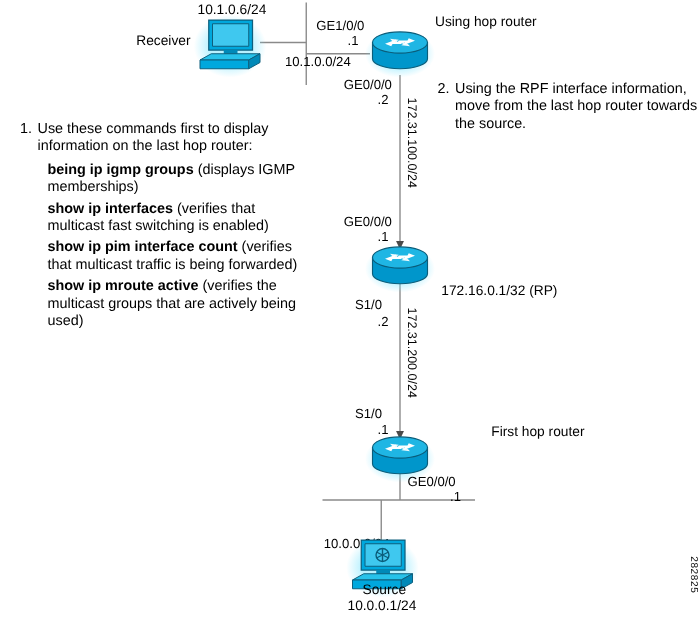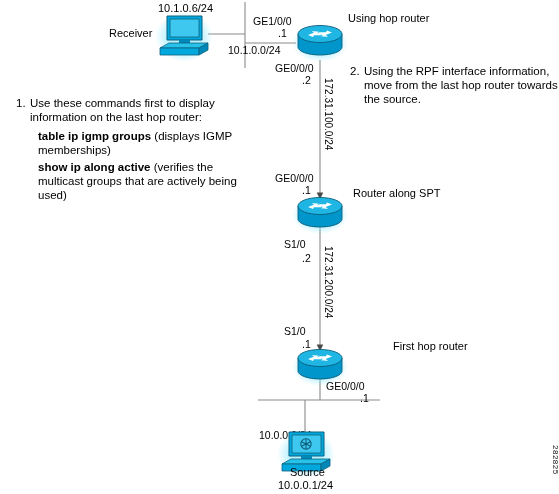--- a/index.html
+++ b/index.html
@@ -113,21 +113,21 @@
       <g fill="#ffffff" stroke="none">
         <path d="M16,15 L25,11.5 L24,13.6 L30,13.6 L29,15.2 L22,15.2 L21,17 Z"></path>
         <path d="M40,12.5 L31,16 L32,13.9 L26,13.9 L27,12.3 L34,12.3 L35,10.5 Z"></path>
         <path d="M20,11 L27,11.8 L25.5,12.9 L28,14.5 L26,14.9 L21.5,12.6 Z" opacity=".9"></path>
         <path d="M36,17 L29,16.2 L30.5,15.1 L28,13.5 L30,13.1 L34.5,15.4 Z" opacity=".9"></path>
       </g>
     </svg>
   </div>
   <div class="lbl sm" style="left:263px;top:172px;">GE0/0/0</div>
   <div class="lbl sm" style="left:290px;top:184px;">.1</div>
-  <div class="lbl" style="left:341px;top:187px;">Router along SPT</div>
+  <div class="lbl" style="left:341px;top:227px;">172.16.0.1/32 (RP)</div>
   <div class="lbl sm" style="left:272px;top:238px;">S1/0</div>
   <div class="lbl sm" style="left:290px;top:252px;">.2</div>
 
   <div class="vlbl" style="left:322px;top:246px;">172.31.200.0/24</div>
 
   <div class="dev" style="left:280px;top:344px;">
     <svg width="56" height="42" viewBox="0 0 56 42">
       <ellipse cx="28" cy="23" rx="28" ry="19" fill="url(#glow)"></ellipse>
       <path d="M6,14 L6,27 A22,8 0 0 0 50,27 L50,14 Z" fill="#0096cb" stroke="#0b5d7a" stroke-width=".9"></path>
       <ellipse cx="28" cy="14" rx="22" ry="8.5" fill="#1fb6e4" stroke="#0b5d7a" stroke-width=".9"></ellipse>
@@ -165,25 +165,33 @@
   <div class="lbl" style="left:278px;top:466px;">Source</div>
   <div class="lbl" style="left:266px;top:479px;">10.0.0.1/24</div>
 
   <div class="note" style="left:4px;top:96px;width:228px;">
     <div class="row">
       <span class="num">1.</span>
       <span class="txt">Use these commands first to display information on the last hop router:</span>
     </div>
     <ul class="cmdlist" style="margin-top:5px;padding-left:22px;">
       <li>
-        <span class="cmd">table ip igmp groups</span>
+        <span class="cmd">being ip igmp groups</span>
         <span>(displays IGMP memberships)</span>
       </li>
       <li>
-        <span class="cmd">show ip along active</span>
+        <span class="cmd">show ip interfaces</span>
+        <span>(verifies that multicast fast switching is enabled)</span>
+      </li>
+      <li>
+        <span class="cmd">show ip pim interface count</span>
+        <span>(verifies that multicast traffic is being forwarded)</span>
+      </li>
+      <li>
+        <span class="cmd">show ip mroute active</span>
         <span>(verifies the multicast groups that are actively being used)</span>
       </li>
     </ul>
   </div>
 
   <div class="note" style="left:338px;top:64px;width:218px;">
     <div class="row">
       <span class="num">2.</span>
       <span class="txt">Using the RPF interface information, move from the last hop router towards the source.</span>
     </div>

